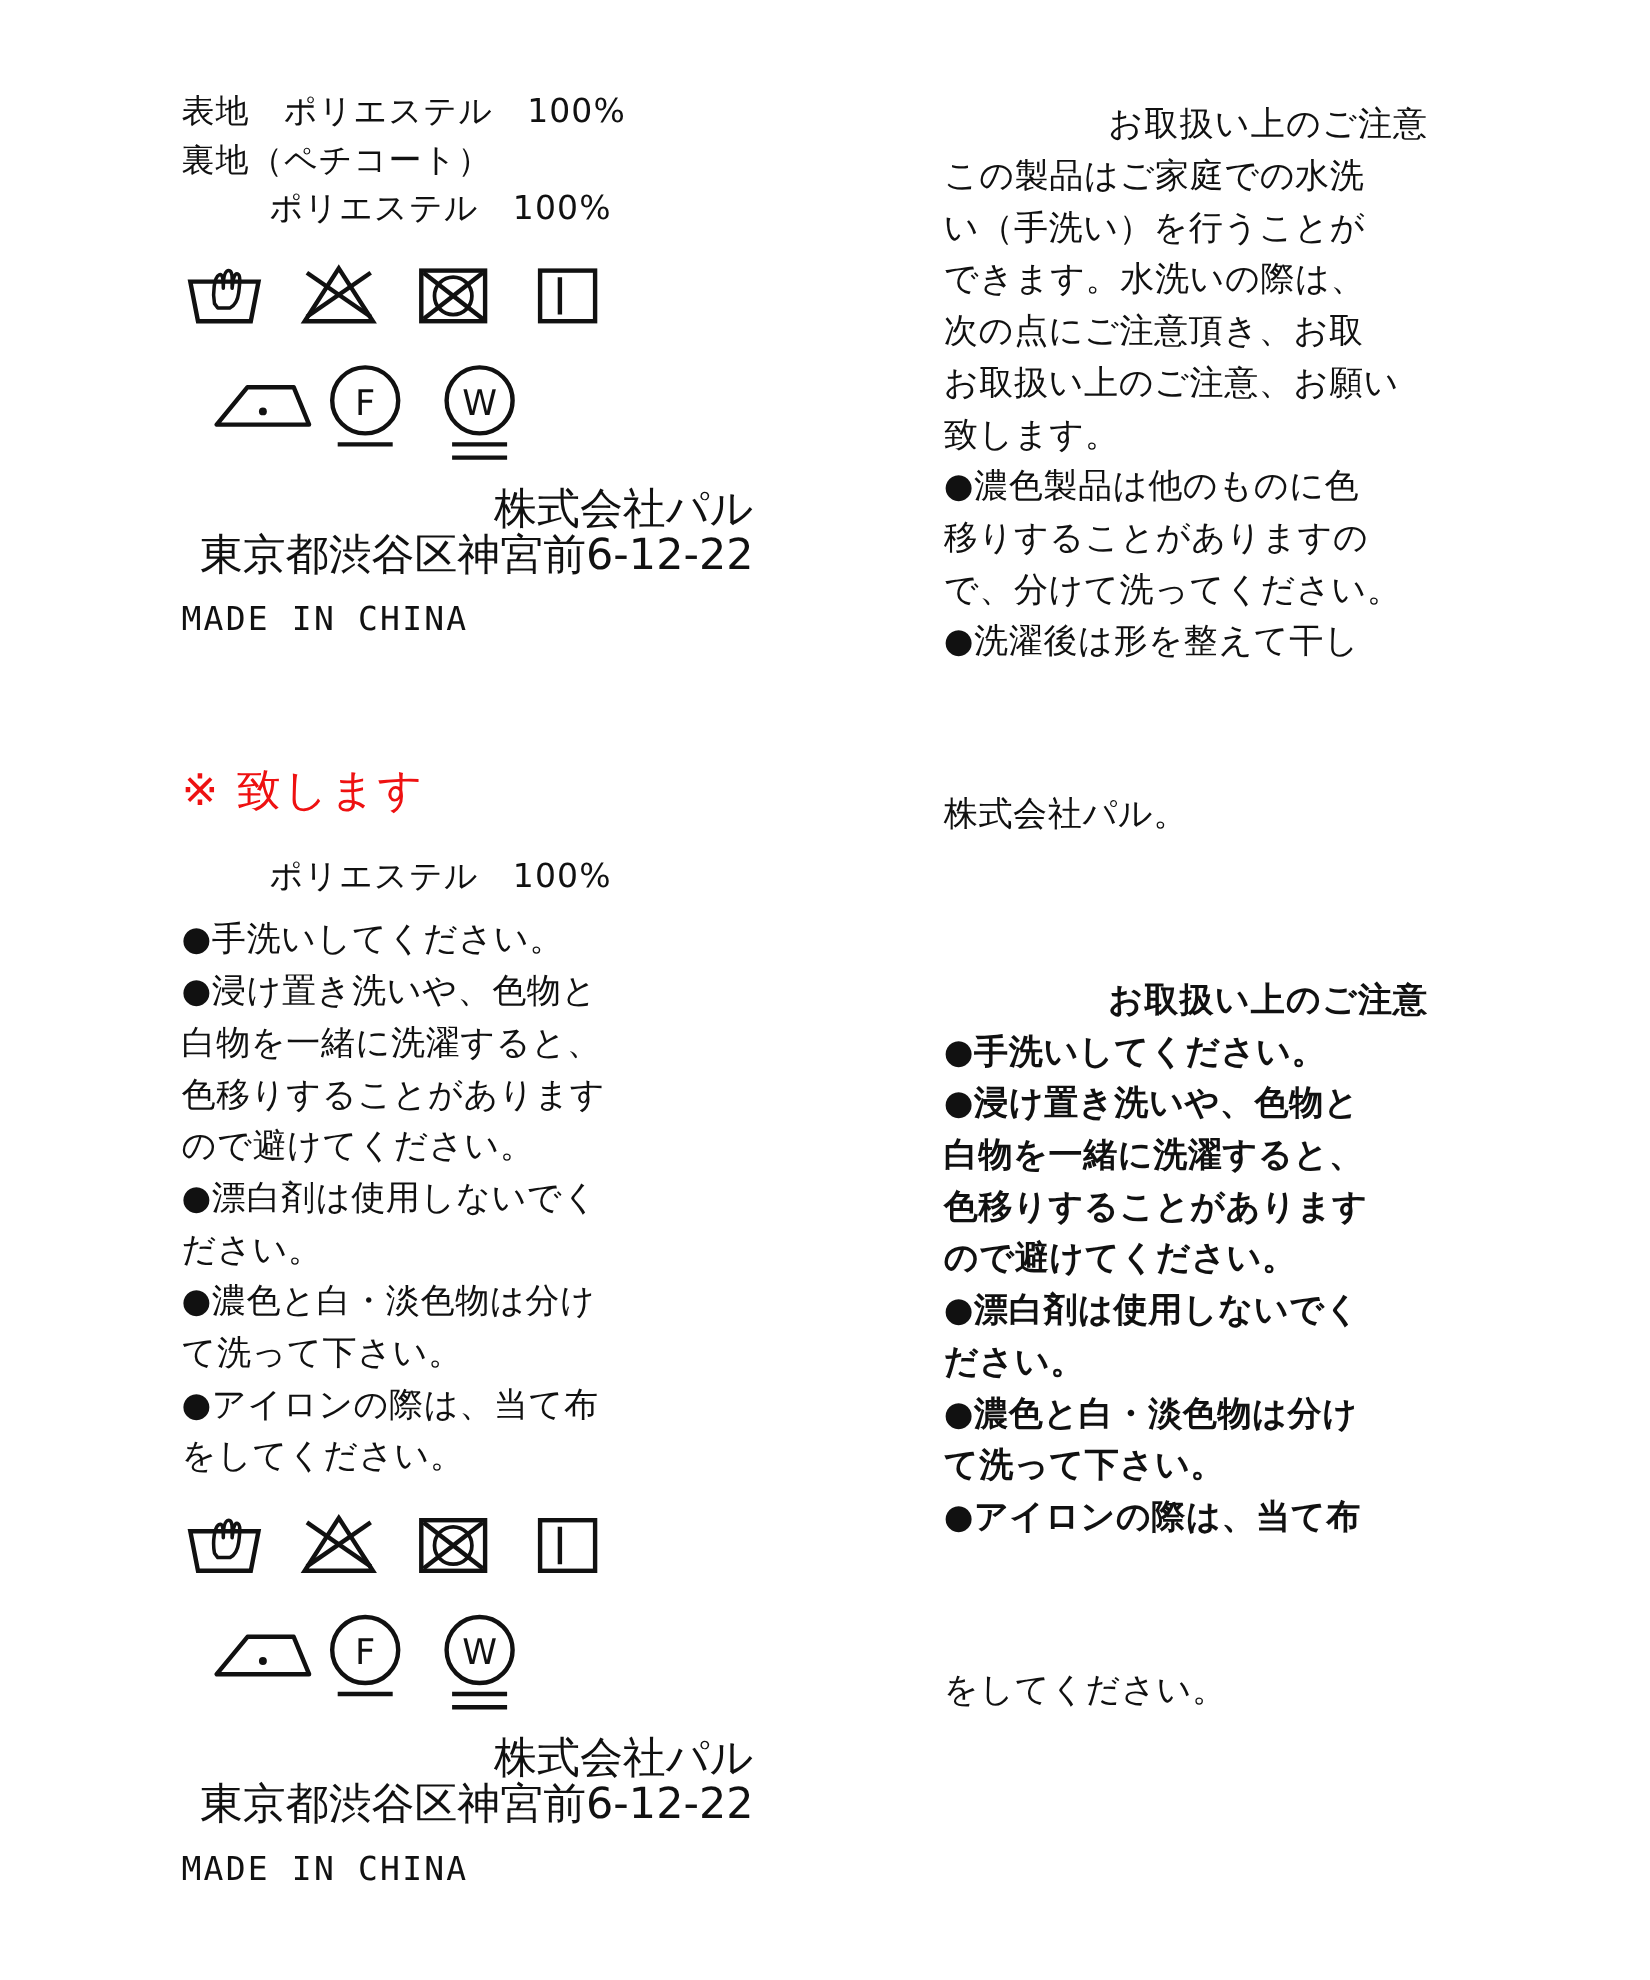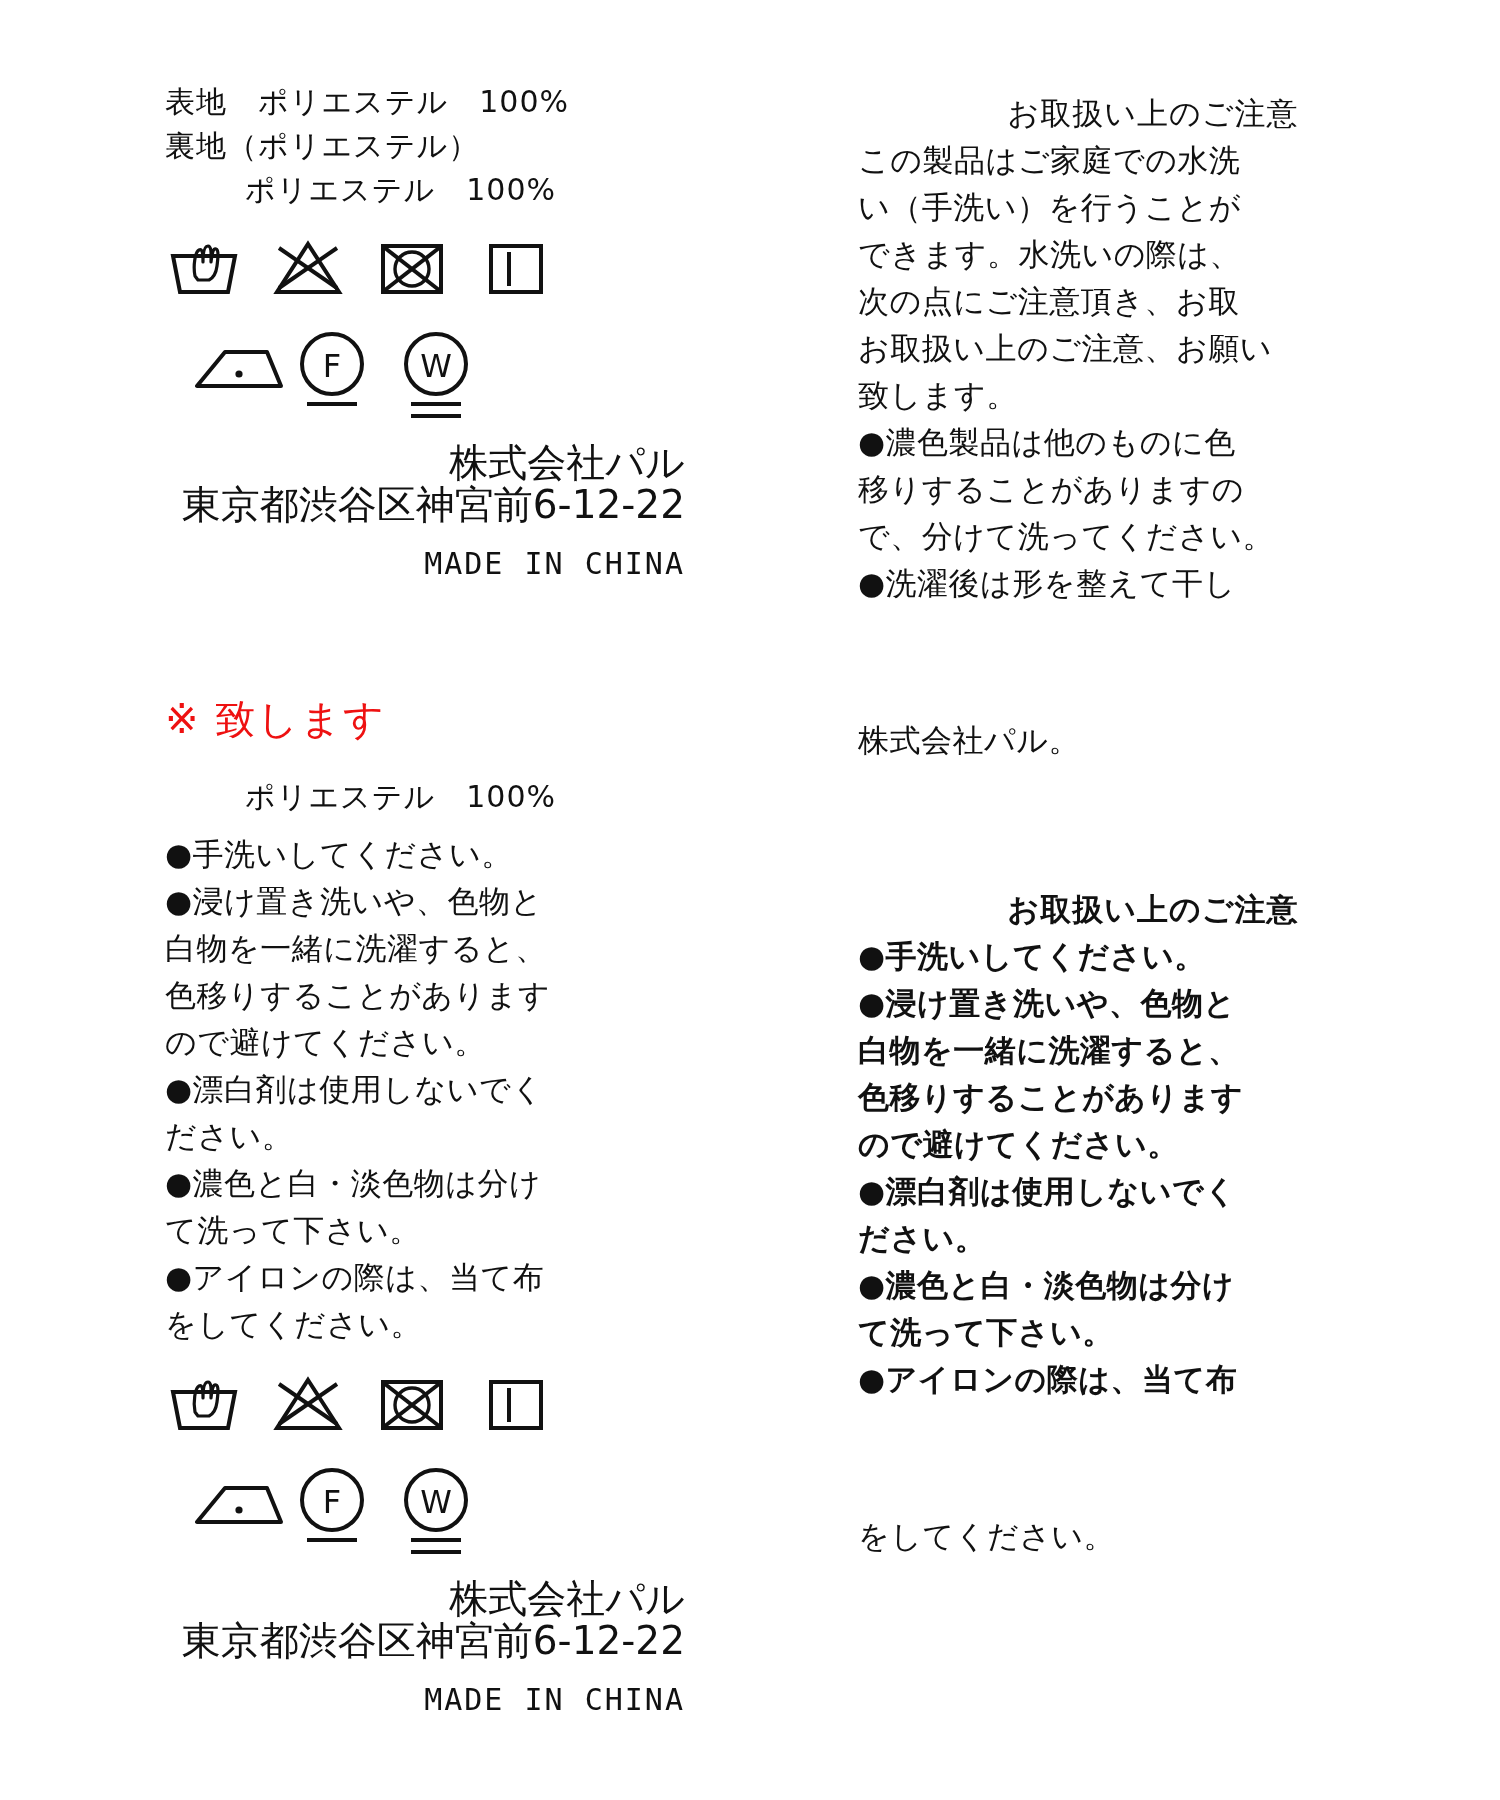--- a/index.html
+++ b/index.html
@@ -68,21 +68,21 @@
     font-size: 31px;
     line-height: 47px;
     text-align: center;
     letter-spacing: 1px;
     font-weight: 700;
   }
   .mono {
     font-family: "DejaVu Sans Mono", "Liberation Mono", monospace;
     font-size: 30px;
     letter-spacing: 2px;
-    text-align: right;
+    text-align: left;
   }
   .small-addr {
     font-size: 39px;
     line-height: 42px;
     text-align: right;
     letter-spacing: 0px;
   }
   .red-head {
     color: #ee1111;
     font-size: 40px;
@@ -119,21 +119,21 @@
 </style>
 </head>
 <body>
 
 <div class="page">
 
   <div class="col-left">
 
     <div>
       <div class="line">表地　ポリエステル　100%</div>
-      <div class="line">裏地（ポリエステル）</div>
+      <div class="line">裏地（ペチコート）</div>
       <div class="line indent">ポリエステル　100%</div>
     </div>
 
     <div class="symbols">
       <span class="sym">
         <svg width="78" height="78" viewBox="0 0 78 78">
           <path d="M8 30 L70 30 L63 66 L15 66 Z" fill="none" stroke="#111" stroke-width="4"></path>
           <path d="M30 50 C28 40 30 26 34 24 C38 22 38 30 38 36 C38 28 39 20 43 20 C47 20 46 30 46 36 C47 28 48 22 51 23 C54 24 53 32 52 40 C51 48 48 52 44 54 L33 54 Z" fill="none" stroke="#111" stroke-width="3.2" stroke-linejoin="round"></path>
         </svg>
       </span>

